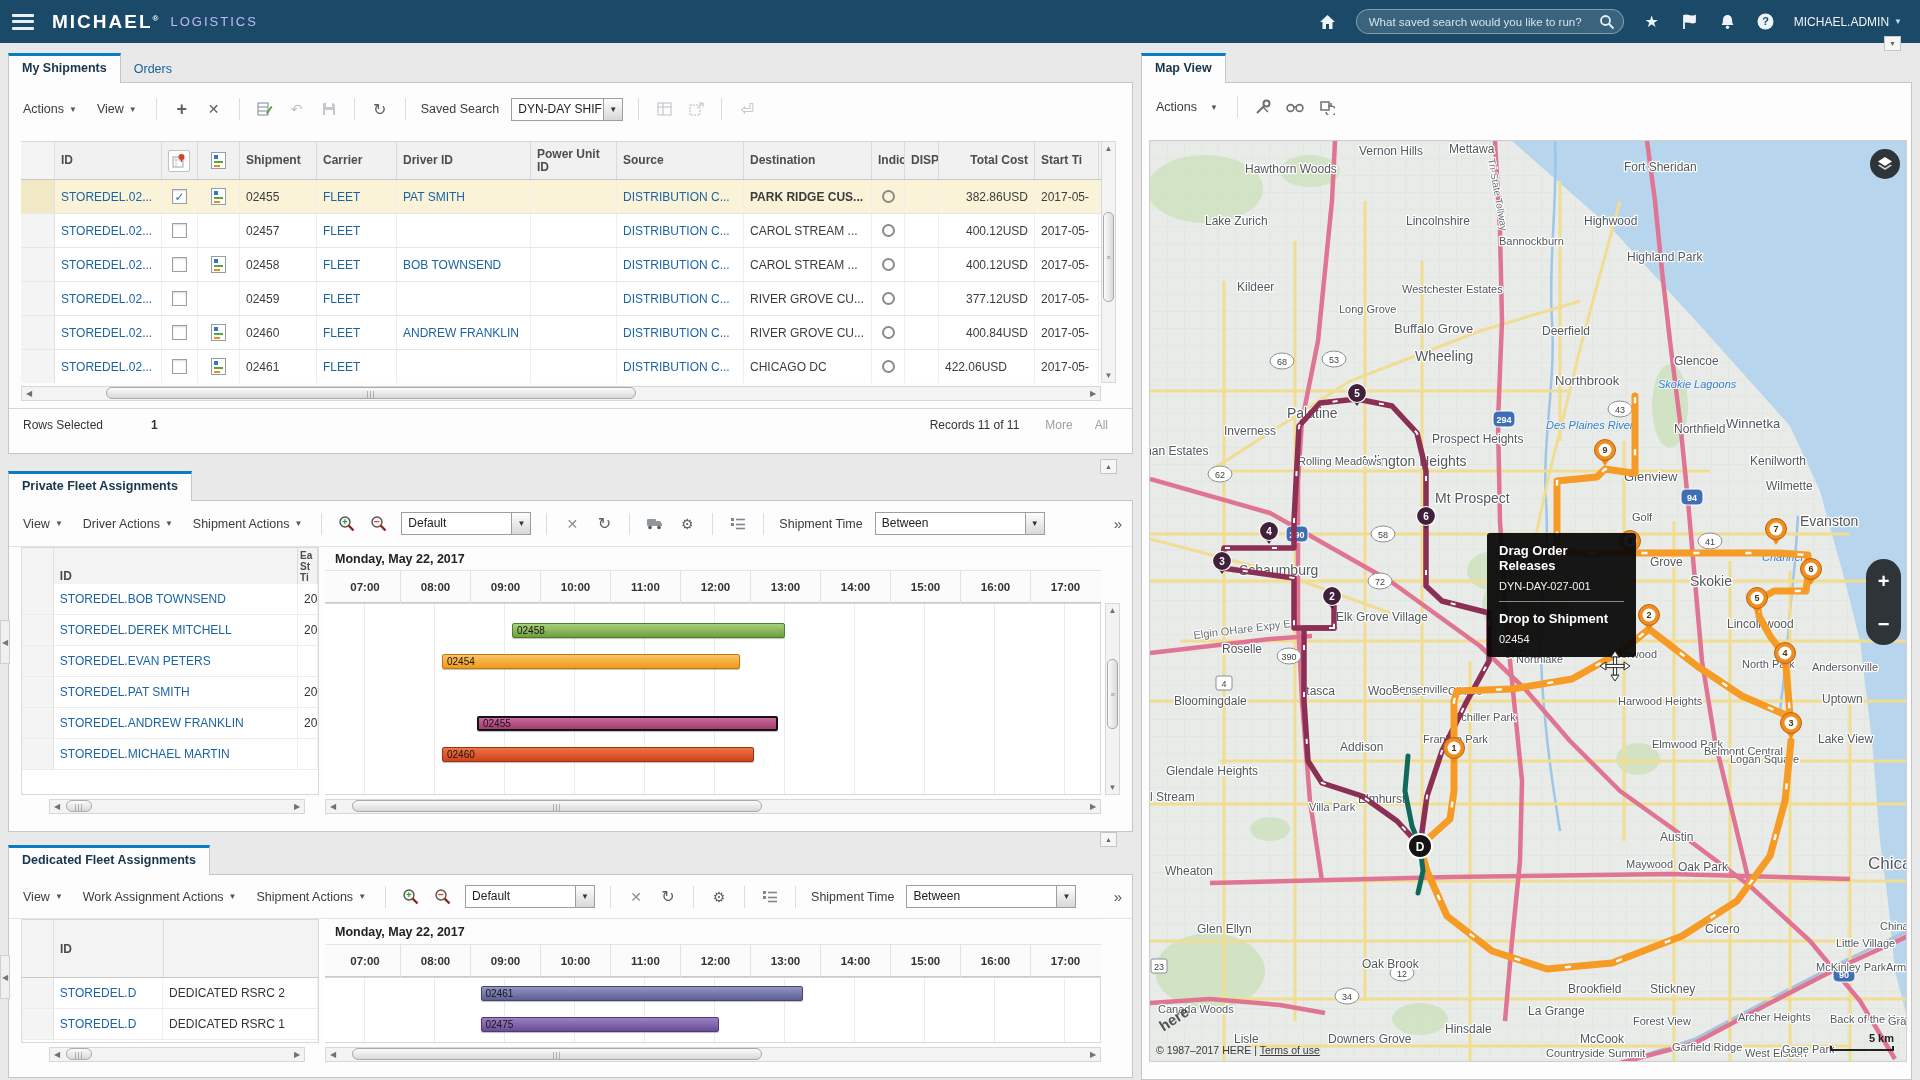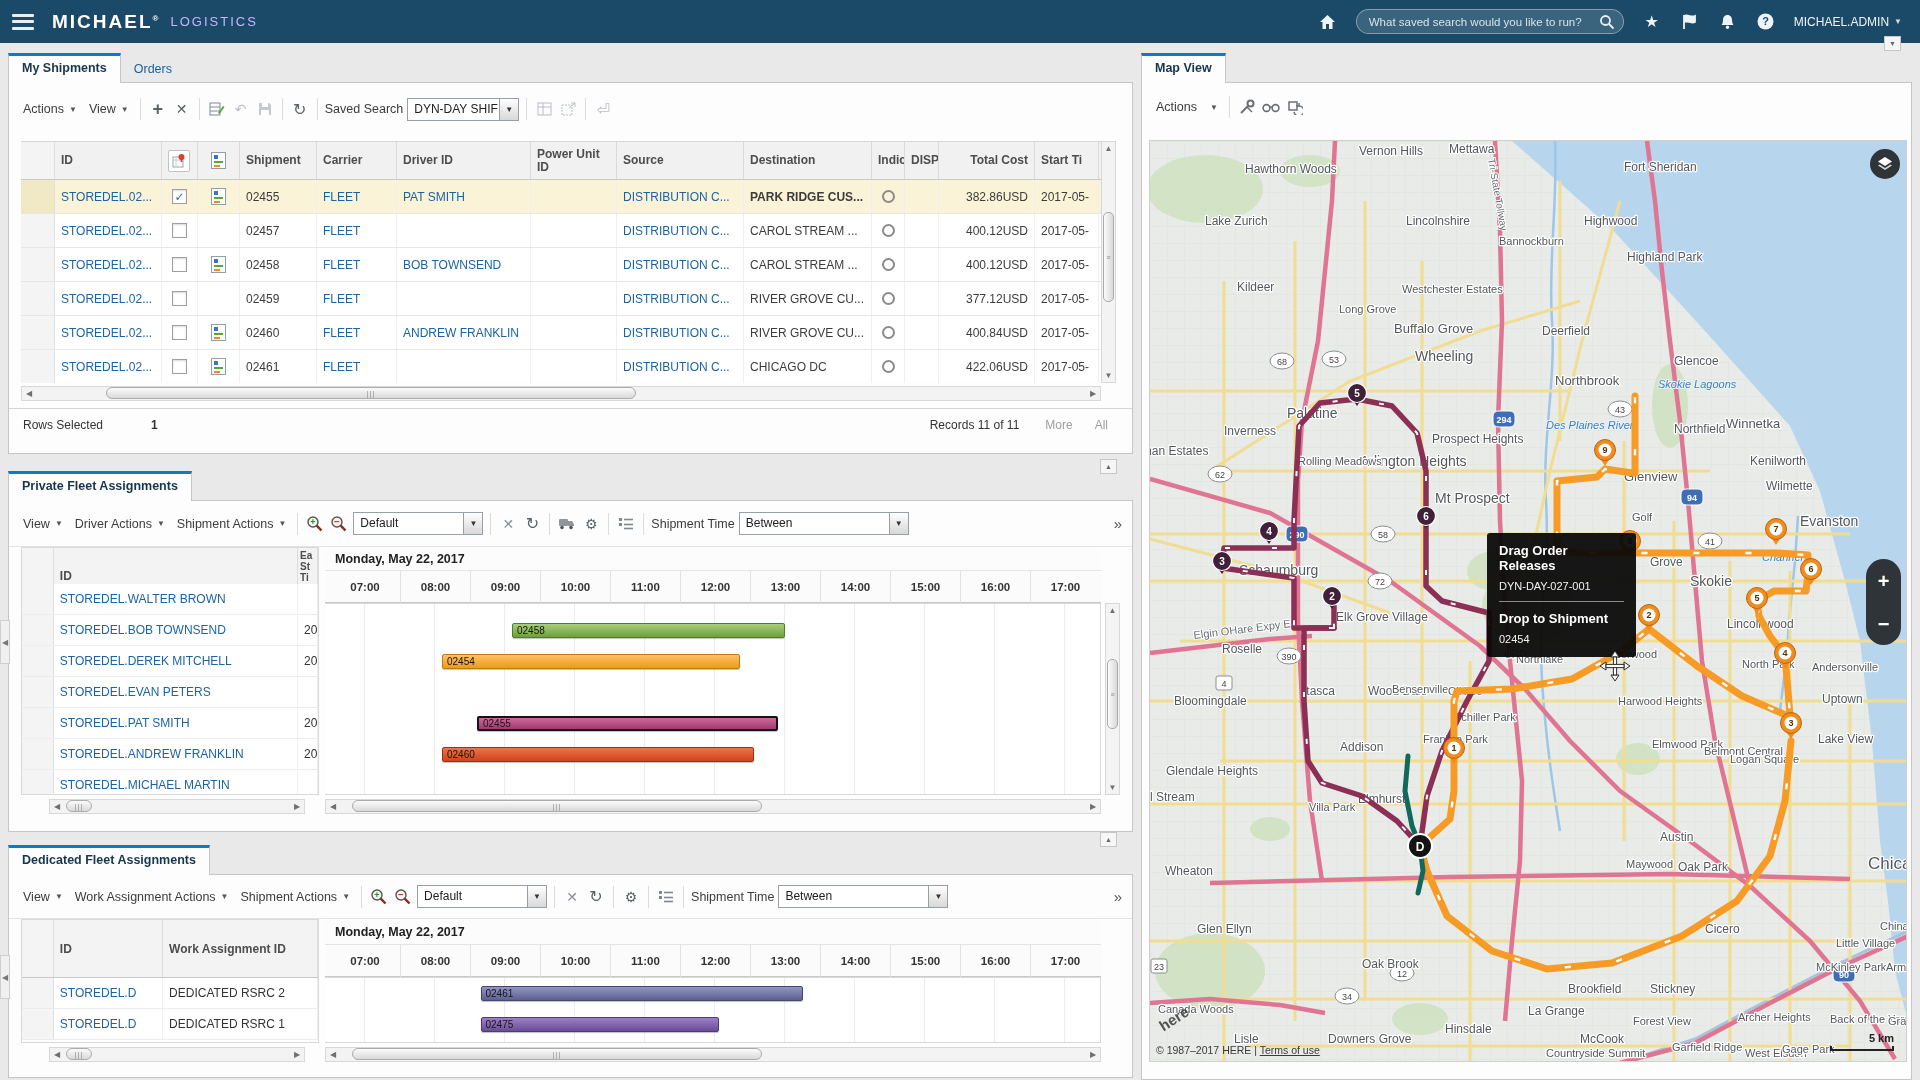--- a/index.html
+++ b/index.html
@@ -27,21 +27,21 @@
   
   .tabrow { position:absolute; height:30px; display:flex; align-items:flex-end; }
   .tab { padding:0 13px; line-height:27px; font-size:12.5px; color:#19639c; cursor:pointer; }
   .tab.on { background: #fdfdfd; border:1px solid #c6c6c6; border-bottom:none; border-top:3px solid #0b7cc4;
     color:#17364d; font-weight:bold; line-height:25px; height:30px; position:relative; z-index:3; }
 
   
   .panel { position:absolute; background:#fdfdfd; border:1px solid #c6c6c6; z-index:2; }
 
   
-  .tbar { display:flex; align-items:center; gap:4px; padding:0 10px; height:36px; }
+  .tbar { display:flex; align-items:center; gap:12px; padding:0 10px; height:36px; }
   .menu { display:flex; align-items:center; gap:5px; font-size:12.5px; color:#3c3c3c; cursor:pointer; padding:3px 4px; }
   .menu .caret { color:#555; }
   .sep { width:1px; height:22px; background:#dcdcdc; margin:0 3px; }
   .ibtn { min-width:20px; height:20px; display:flex; align-items:center; justify-content:center;
     font-size:14px; color:#5b6167; cursor:pointer; }
   .ibtn.dis { color:#b9bec3; cursor:default; }
   .sel { display:inline-flex; height:23px; border:1px solid #98a0a7; background:#fff; cursor:pointer; }
   .sel .txt { padding:0 6px; line-height:21px; font-size:12px; color:#222; white-space:nowrap; overflow:hidden; }
   .sel .dbtn { width:19px; border-left:1px solid #98a0a7; background:linear-gradient(#fefefe,#d8d8d8);
     display:flex; align-items:center; justify-content:center; font-size:8px; color:#333; }
@@ -499,21 +499,21 @@
           <div class="c " style="width: 127px;">
             <span class="lnk">DISTRIBUTION C...</span>
           </div>
           <div class="c " style="width: 128px;">
             <span class="plain">CHICAGO DC</span>
           </div>
           <div class="c " style="width: 33px;">
             <span class="ring"></span>
           </div>
           <div class="c " style="width: 34px;"></div>
-          <div class="c " style="width: 96px; justify-content: flex-end;">
+          <div class="c " style="width: 96px; justify-content: flex-start;">
             <span class="plain">422.06USD</span>
           </div>
           <div class="c " style="width: 64px;">
             <span class="plain">2017-05-</span>
           </div>
         </div>
       </div>
 
     <div class="vsb" style="left:1092px; top:58px; height:242px;">
       <div class="ar">▲</div>
@@ -606,27 +606,20 @@
       <div style="margin-left:auto; font-size:15px; color:#555; cursor:pointer;">»</div>
     </div>
 
     <div class="grid" style="left:12px; top:46px; width:298px; height:248px;">
       <div class="gridhead" style="height:56px;">
         <div class="c gut" style="width:32px;"></div>
         <div class="c" style="width:246px; display:flex; align-items:center;">ID</div>
         <div class="c" style="width:20px; font-size:10px; line-height:11px; padding:2px;">Ea St Ti</div>
       </div>
       <div id="pfaGridRows" style="transform:translateY(-20px);">
-          <div class="grow">
-            <div class="c gut" style="width: 32px;"></div>
-            <div class="c " style="width: 246px;">
-              <span class="lnk">STOREDEL.WALTER BROWN</span>
-            </div>
-            <div class="c " style="width: 20px;"></div>
-          </div>
           <div class="grow">
             <div class="c gut" style="width: 32px;"></div>
             <div class="c " style="width: 246px;">
               <span class="lnk">STOREDEL.BOB TOWNSEND</span>
             </div>
             <div class="c " style="width: 20px;">20</div>
           </div>
           <div class="grow">
             <div class="c gut" style="width: 32px;"></div>
             <div class="c " style="width: 246px;">
@@ -781,21 +774,20 @@
         <span class="txt" style="flex:1;">Between</span>
           <span class="dbtn">▼</span>
       </div>
       <div style="margin-left:auto; font-size:15px; color:#555; cursor:pointer;">»</div>
     </div>
 
     <div class="grid" style="left:12px; top:44px; width:298px; height:124px;">
       <div class="gridhead" style="height:58px;">
         <div class="c gut" style="width:32px;"></div>
         <div class="c" style="width:110px; display:flex; align-items:center;">ID</div>
-        <div class="c" style="width:156px; display:flex; align-items:center;">Work Assignment ID</div>
       </div>
       <div id="dfaGridRows">
           <div class="grow">
             <div class="c gut" style="width: 32px;"></div>
             <div class="c " style="width: 110px;">
               <span class="lnk">STOREDEL.D</span>
             </div>
             <div class="c " style="width: 156px;">DEDICATED RSRC 2</div>
           </div>
           <div class="grow">

